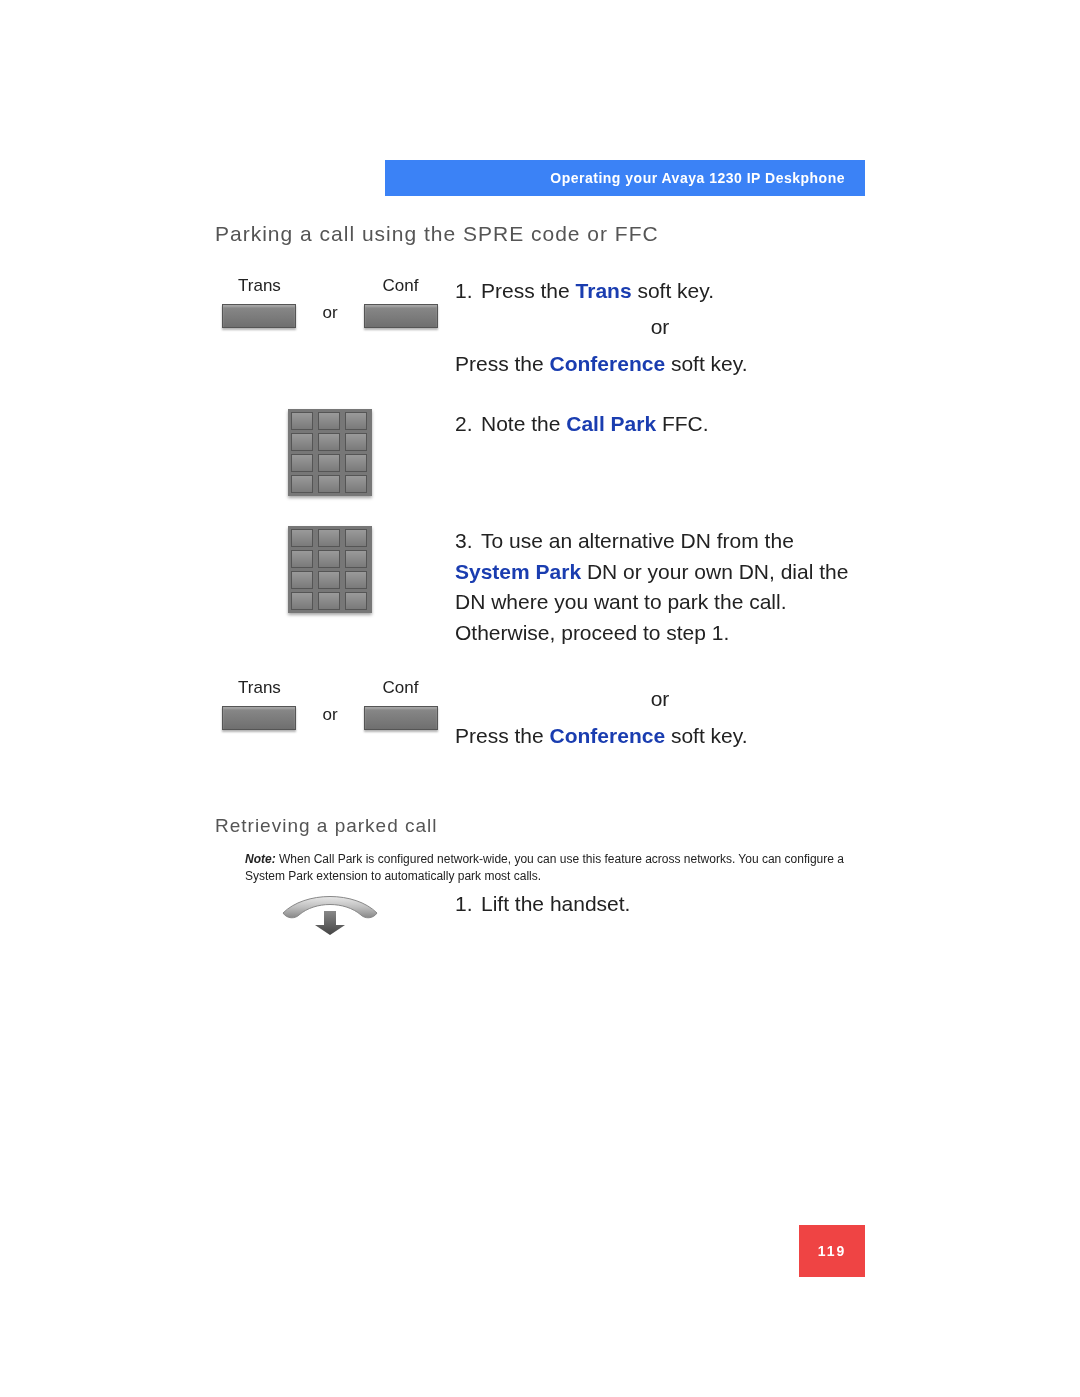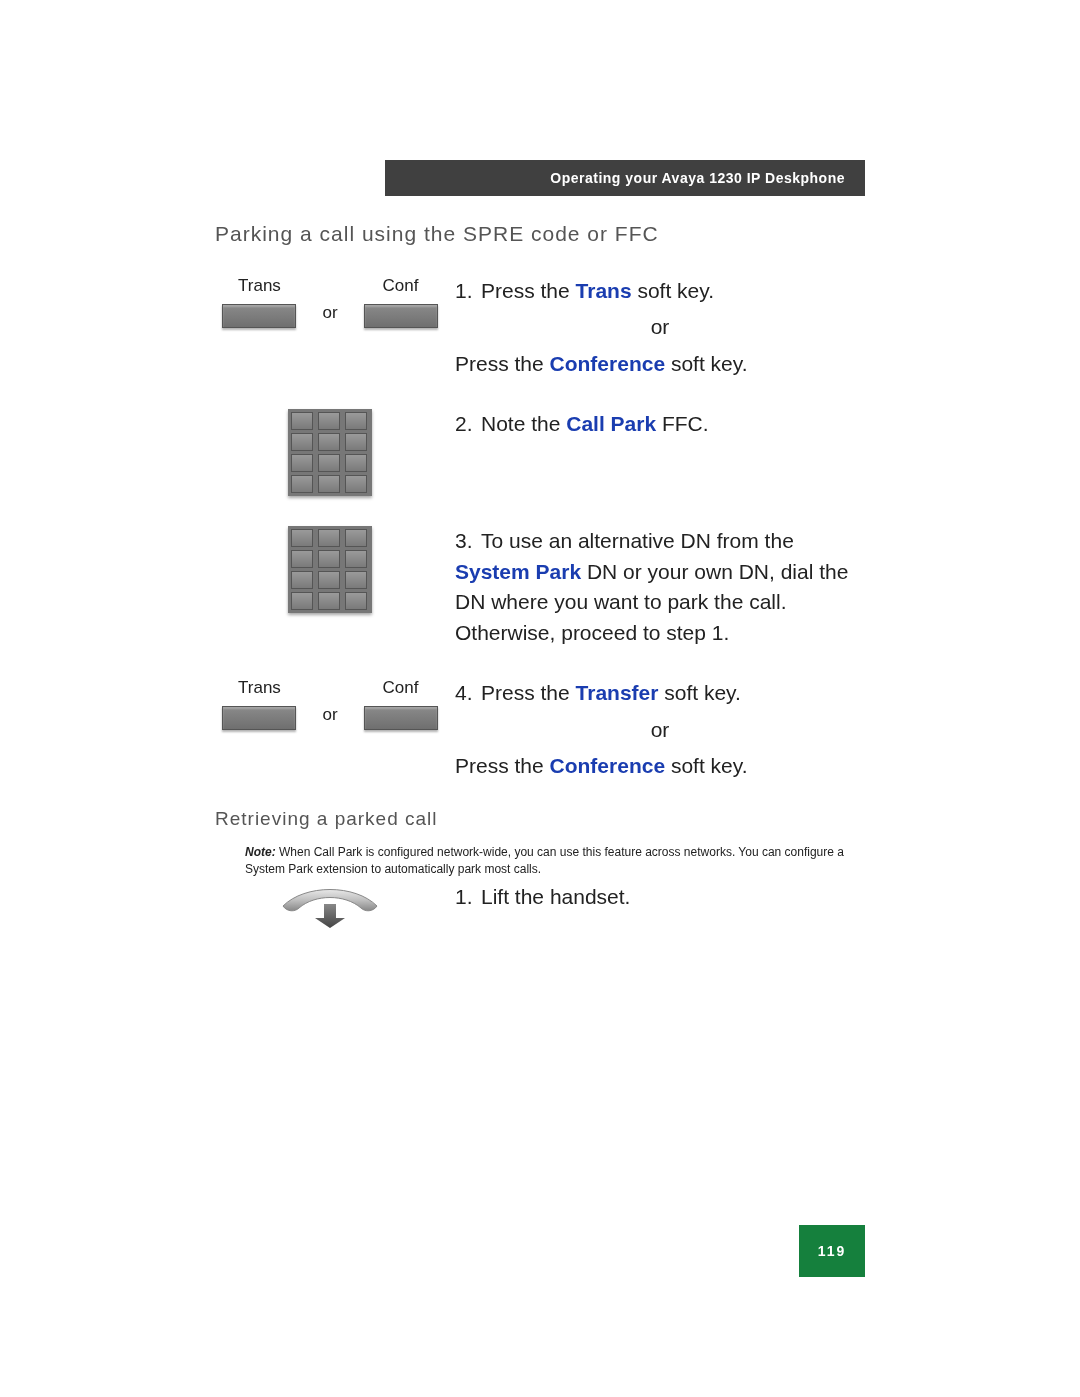--- a/index.html
+++ b/index.html
@@ -1,42 +1,42 @@
 <!DOCTYPE html>
 <html><head>
 <meta charset="utf-8">
 <style>
   html,body{margin:0;padding:0;background:#fff;font-family:Arial,Helvetica,sans-serif;color:#222;}
   .page{width:1080px;height:1397px;position:relative;box-sizing:border-box;}
   .content{position:absolute;left:215px;right:215px;top:160px;bottom:100px;}
-  .header-bar{background:#404040;height:36px;display:flex;align-items:center;justify-content:flex-end;
+  .header-bar{background:#3b82f6;height:36px;display:flex;align-items:center;justify-content:flex-end;
     padding:0 20px;margin-left:170px;margin-bottom:20px;}
   .header-bar span{color:#fff;font-size:14px;font-weight:bold;letter-spacing:.5px;}
   h1{font-size:21px;font-weight:normal;color:#555;letter-spacing:1px;margin:26px 0 6px;}
-  h2{font-size:19px;font-weight:normal;color:#555;letter-spacing:1px;margin:27px 0 6px;}
+  h2{font-size:19px;font-weight:normal;color:#555;letter-spacing:1px;margin:64px 0 6px;}
   p{font-size:17px;line-height:1.35;margin:4px 0 10px;color:#222;}
   .link{color:#1a3db0;font-weight:bold;}
   .row{display:flex;align-items:flex-start;margin-top:30px;}
   .left{width:230px;flex:0 0 230px;display:flex;flex-direction:column;align-items:center;}
   .right{flex:1;padding-left:10px;font-size:21px;line-height:1.45;color:#222;}
   .right .num{display:inline-block;width:26px;}
   .right .or-line{text-align:center;margin:6px 0;}
   .softkeys{display:flex;gap:26px;align-items:flex-end;}
   .skcol{display:flex;flex-direction:column;align-items:center;gap:8px;}
   .sklabel{font-size:17px;color:#222;}
   .ortxt{font-size:17px;padding-bottom:5px;}
   .btn{width:72px;height:22px;background:linear-gradient(#8a8a8a,#6f6f6f);border:1px solid #555;
     box-shadow:inset 0 2px 2px rgba(255,255,255,.25),0 2px 2px rgba(0,0,0,.3);}
   .keypad{width:78px;display:grid;grid-template-columns:repeat(3,1fr);grid-template-rows:repeat(4,1fr);
     gap:3px;background:#777;padding:3px;box-shadow:0 2px 3px rgba(0,0,0,.35);}
   .keypad div{width:22px;height:18px;background:linear-gradient(#9a9a9a,#7a7a7a);
     border:1px solid #555;box-sizing:border-box;}
   .note{font-size:12px;line-height:1.4;margin:14px 0 0 30px;}
   .note b{font-style:italic;font-weight:bold;}
-  .pagenum-box{position:absolute;right:215px;bottom:120px;width:66px;height:52px;background:#15803d;
+  .pagenum-box{position:absolute;right:215px;bottom:120px;width:66px;height:52px;background:#ef4444;
     display:flex;align-items:center;justify-content:center;}
   .pagenum-box span{color:#fff;font-weight:bold;font-size:14px;letter-spacing:2px;}
   .handset{position:relative;width:110px;height:42px;margin-top:6px;}
 </style>
 </head>
 <body>
 
 <div class="page">
   <div class="content">
 
@@ -119,21 +119,20 @@
             <div class="btn"></div>
           </div>
           <span class="ortxt">or</span>
           <div class="skcol">
             <span class="sklabel">Conf</span>
             <div class="btn"></div>
           </div>
         </div>
       </div>
       <div class="right">
-        <div><span class="num">4.</span><span>Press the </span><span class="link">Transfer</span><span> soft key.</span></div>
         <div class="or-line">or</div>
         <div><span>Press the </span><span class="link">Conference</span><span> soft key.</span></div>
       </div>
     </div>
 
     <h2>Retrieving a parked call</h2>
     <p class="note">
       <b>Note:</b><span> When Call Park is configured network-wide, you can use this feature across networks. You can configure a System Park extension to automatically park most calls.</span>
     </p>
 

